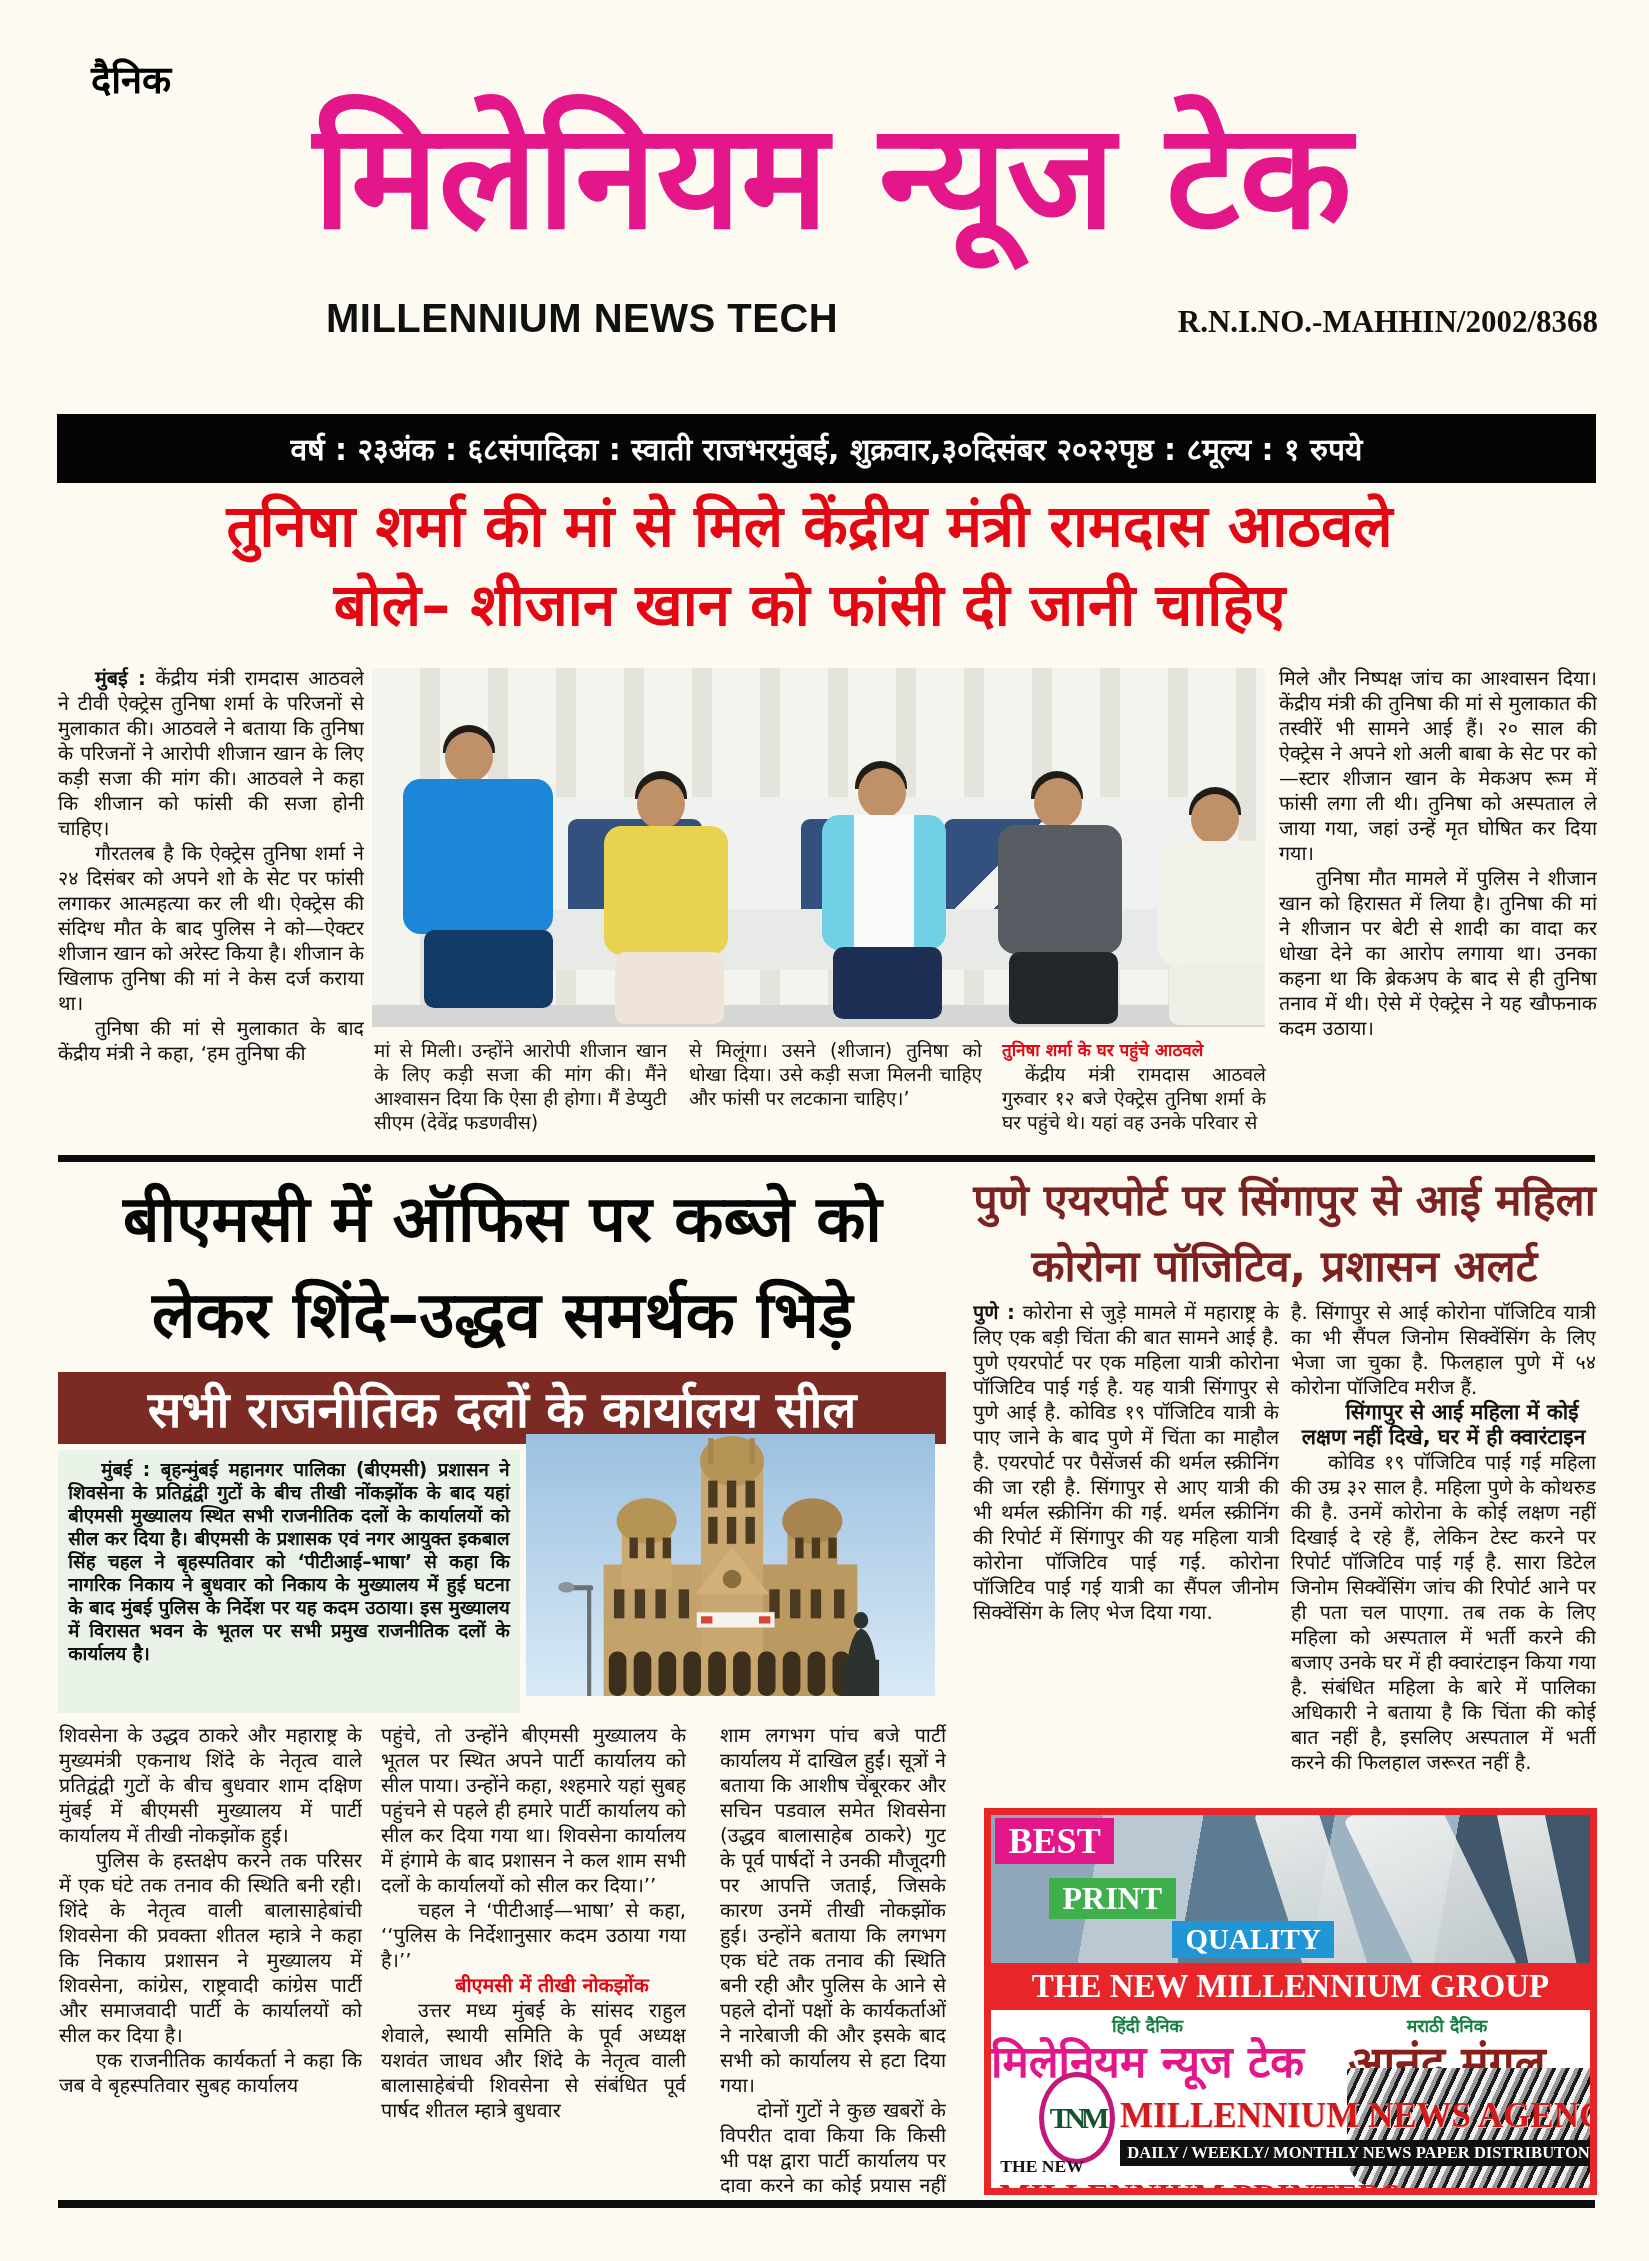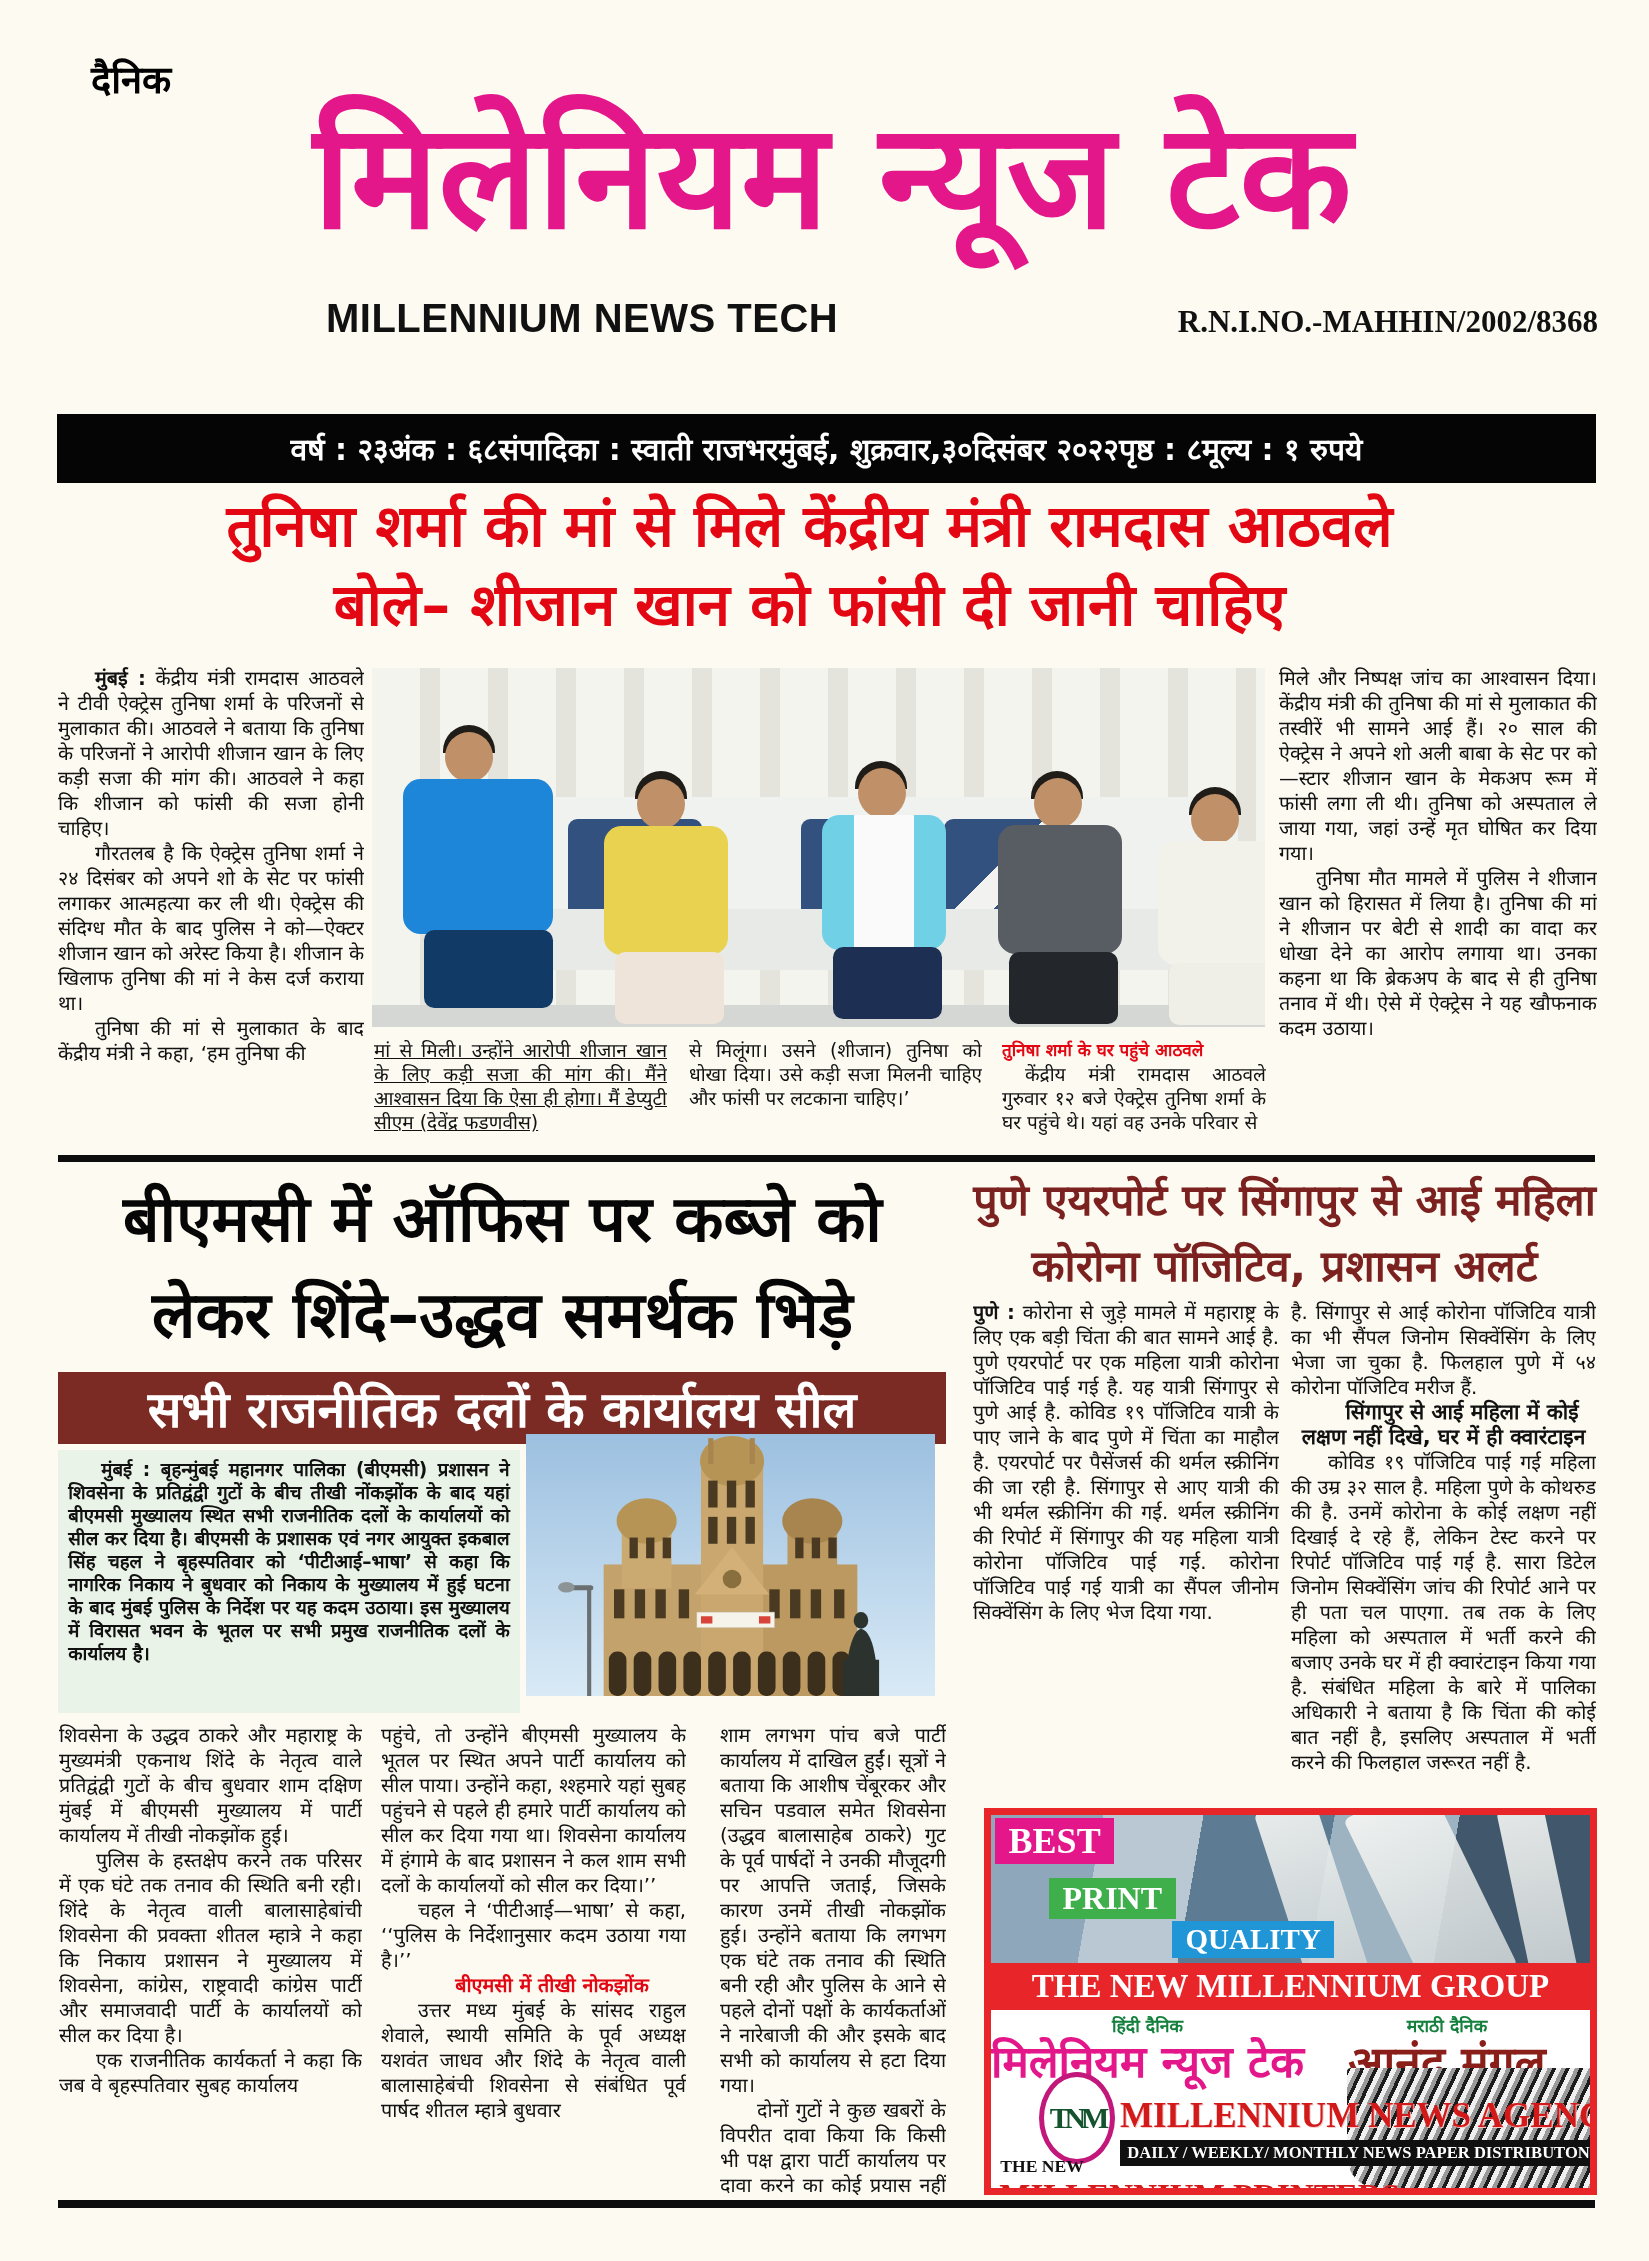--- a/index.html
+++ b/index.html
@@ -184,21 +184,21 @@
     </div>
     <div class="person" style="left:781px; top:119px; width:135px; height:233px;">
       <div class="hair" style="left:36px; top:0;"></div>
       <div class="head" style="left:38px; top:7.2px;"></div>
       <div class="torso" style="left:5.2px; top:54px; width:124px; height:124px; background:#f2f1ea;"></div>
       <div class="legs" style="left:15.5px; top:176px; width:109px; height:62px; background:#efefe8;"></div>
     </div>
   </div>
 
   <div class="cap" style="left:374px; width:293px;">
-    <p style="text-indent:0; margin:0;text-decoration:underline;">मां से मिली। उन्होंने आरोपी शीजान खान के लिए कड़ी सजा की मांग की। मैंने आश्वासन दिया कि ऐसा ही होगा। मैं डेप्युटी सीएम (देवेंद्र फडणवीस)</p>
+    <p style="text-indent:0; margin:0;">मां से मिली। उन्होंने आरोपी शीजान खान के लिए कड़ी सजा की मांग की। मैंने आश्वासन दिया कि ऐसा ही होगा। मैं डेप्युटी सीएम (देवेंद्र फडणवीस)</p>
   </div>
   <div class="cap" style="left:689px; width:293px;">
     <p style="text-indent:0; margin:0;">से मिलूंगा। उसने (शीजान) तुनिषा को धोखा दिया। उसे कड़ी सजा मिलनी चाहिए और फांसी पर लटकाना चाहिए।’</p>
   </div>
   <div class="cap" style="left:1002px; width:264px;">
     <div class="cap-title">तुनिषा शर्मा के घर पहुंचे आठवले</div>
     <p style="text-indent:23px; margin:0;">केंद्रीय मंत्री रामदास आठवले गुरुवार १२ बजे ऐक्ट्रेस तुनिषा शर्मा के घर पहुंचे थे। यहां वह उनके परिवार से</p>
   </div>
 
   <div class="col" style="left:1279px; top:666px; width:318px; height:488px;">

